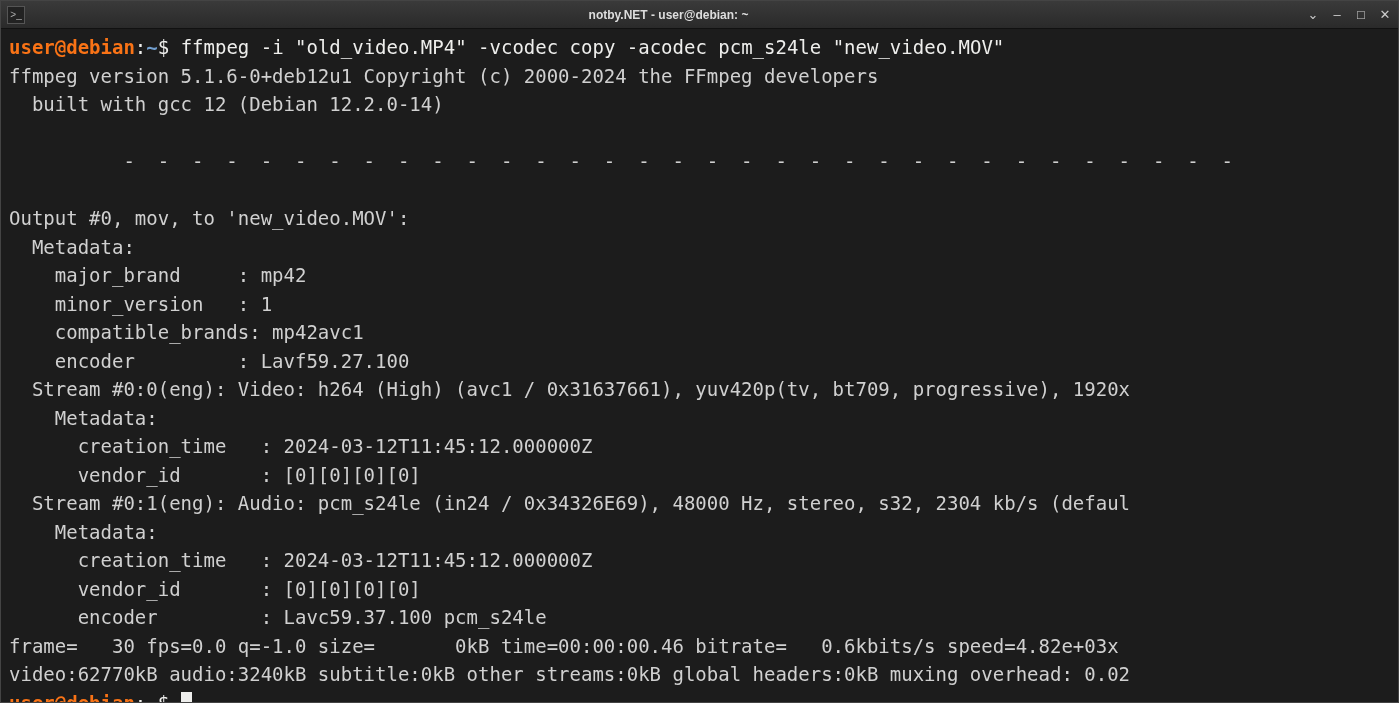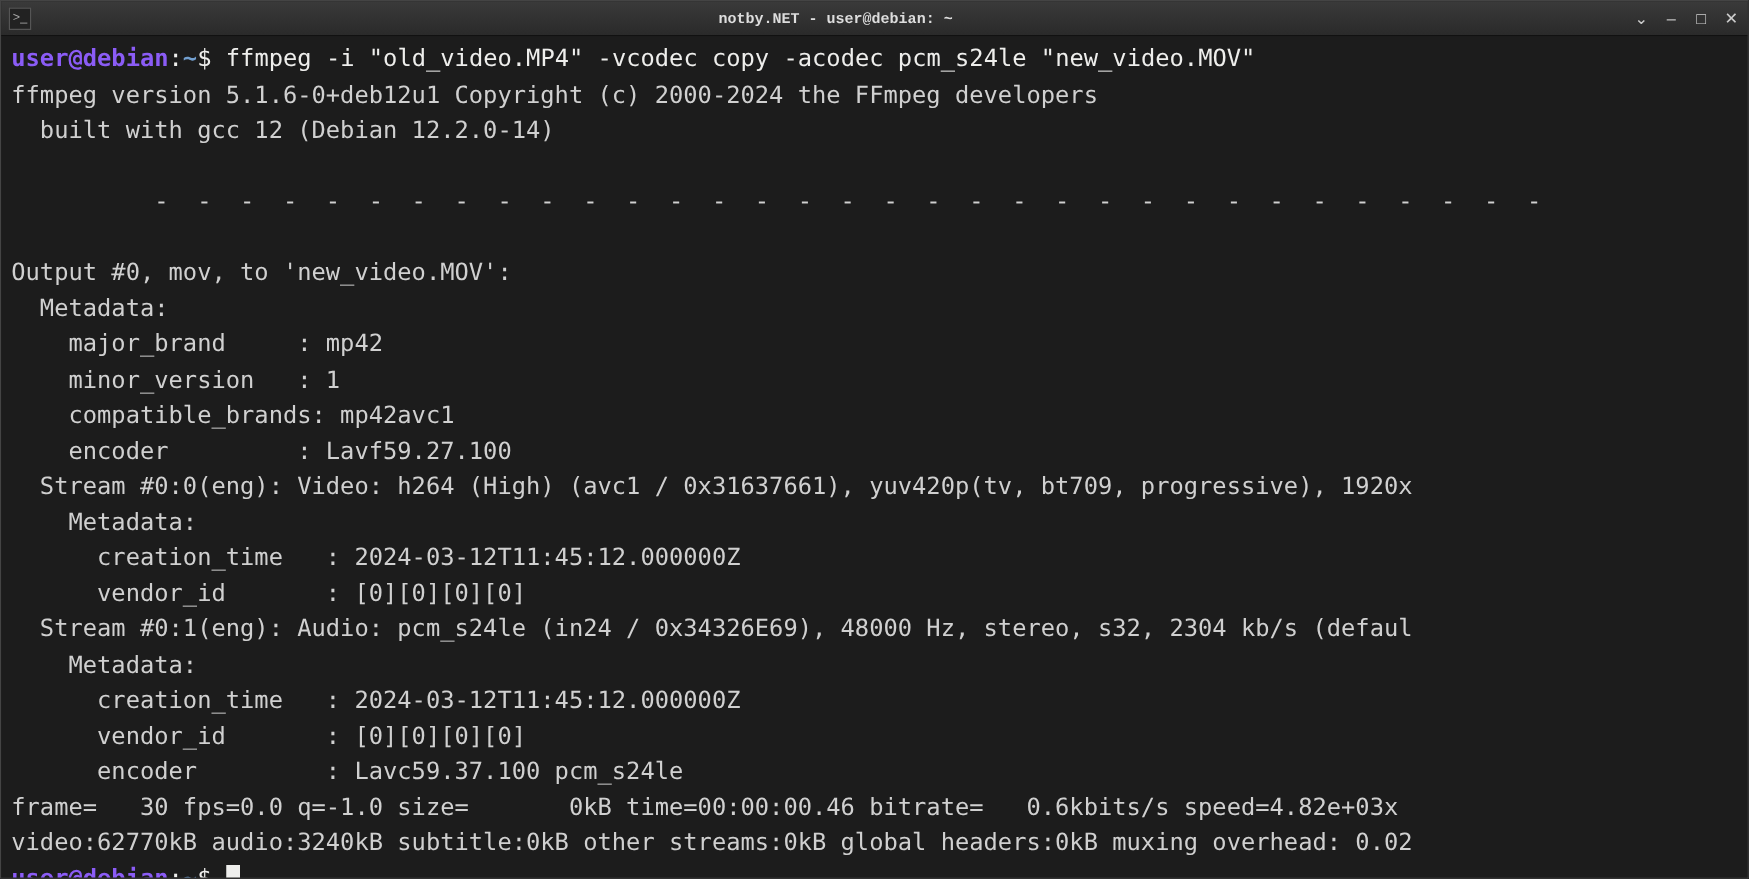--- a/index.html
+++ b/index.html
@@ -39,21 +39,20 @@
     align-items: center;
     justify-content: center;
     font-size: 10px;
     color: #aaa;
     margin-right: 6px;
   }
   .titlebar-title {
     flex: 1;
     text-align: center;
     font-weight: bold;
-    font-family: Liberation Mono, monospace;
   }
   .titlebar-controls {
     display: flex;
     gap: 10px;
     font-size: 13px;
     color: #ccc;
   }
   .titlebar-controls span {
     cursor: pointer;
     width: 14px;
@@ -61,21 +60,21 @@
   }
   .terminal {
     flex: 1;
     background: #1c1c1c;
     padding: 4px 8px;
     color: #d0d0d0;
     line-height: 1.5;
     white-space: pre;
     overflow: hidden;
   }
-  .green { color: #8b5cf6; font-weight: bold; }
+  .green { color: #f97316; font-weight: bold; }
   .blue { color: #729fcf; font-weight: bold; }
   .white { color: #eeeeec; }
   .cursor {
     display: inline-block;
     width: 11px;
     height: 22px;
     background: #eeeeec;
     vertical-align: text-bottom;
   }
   .line { display: block; }

